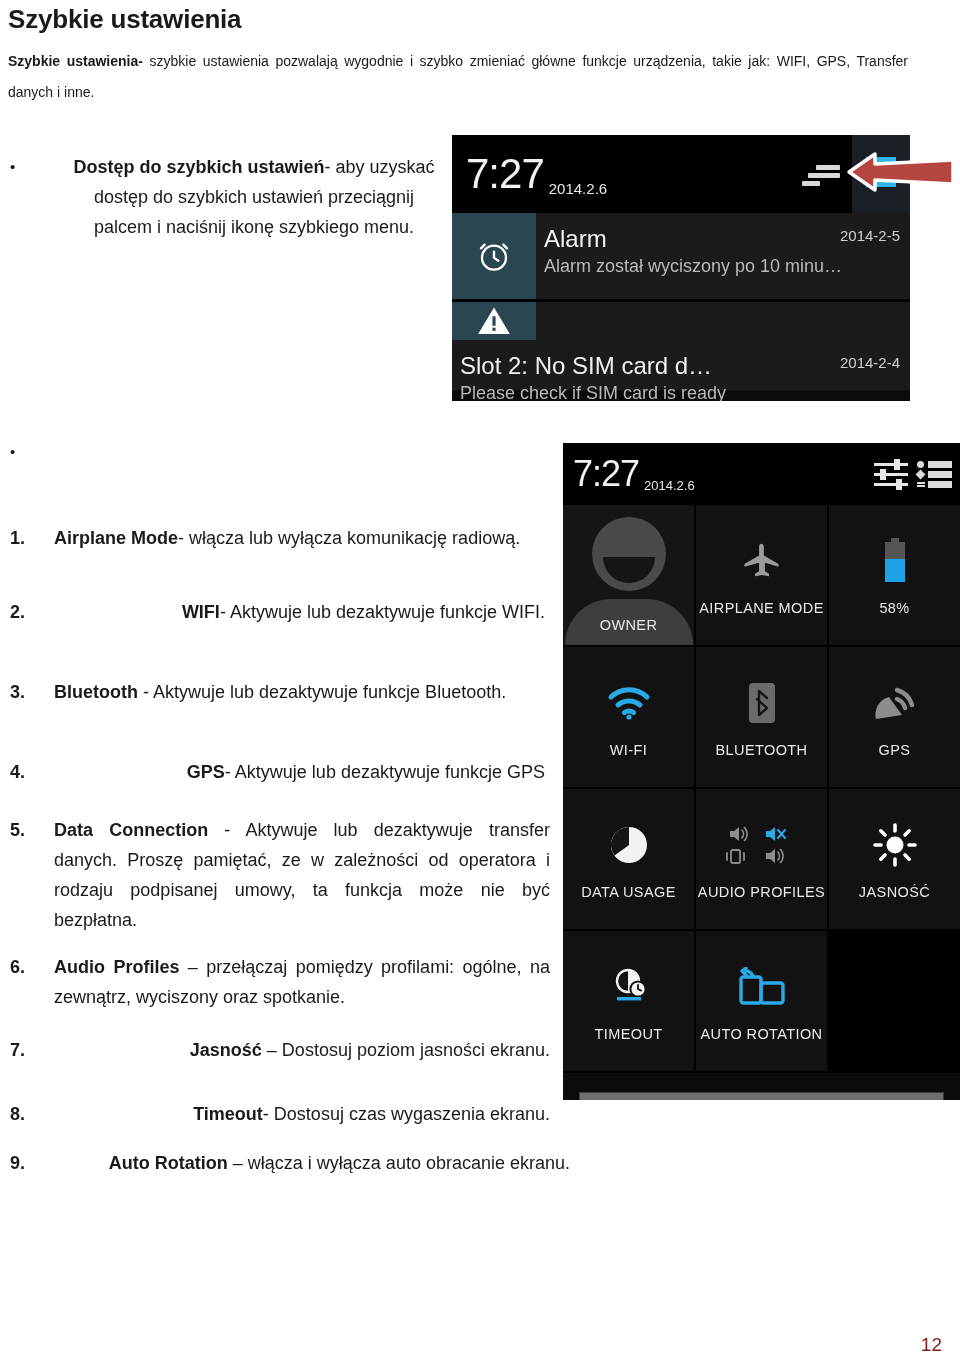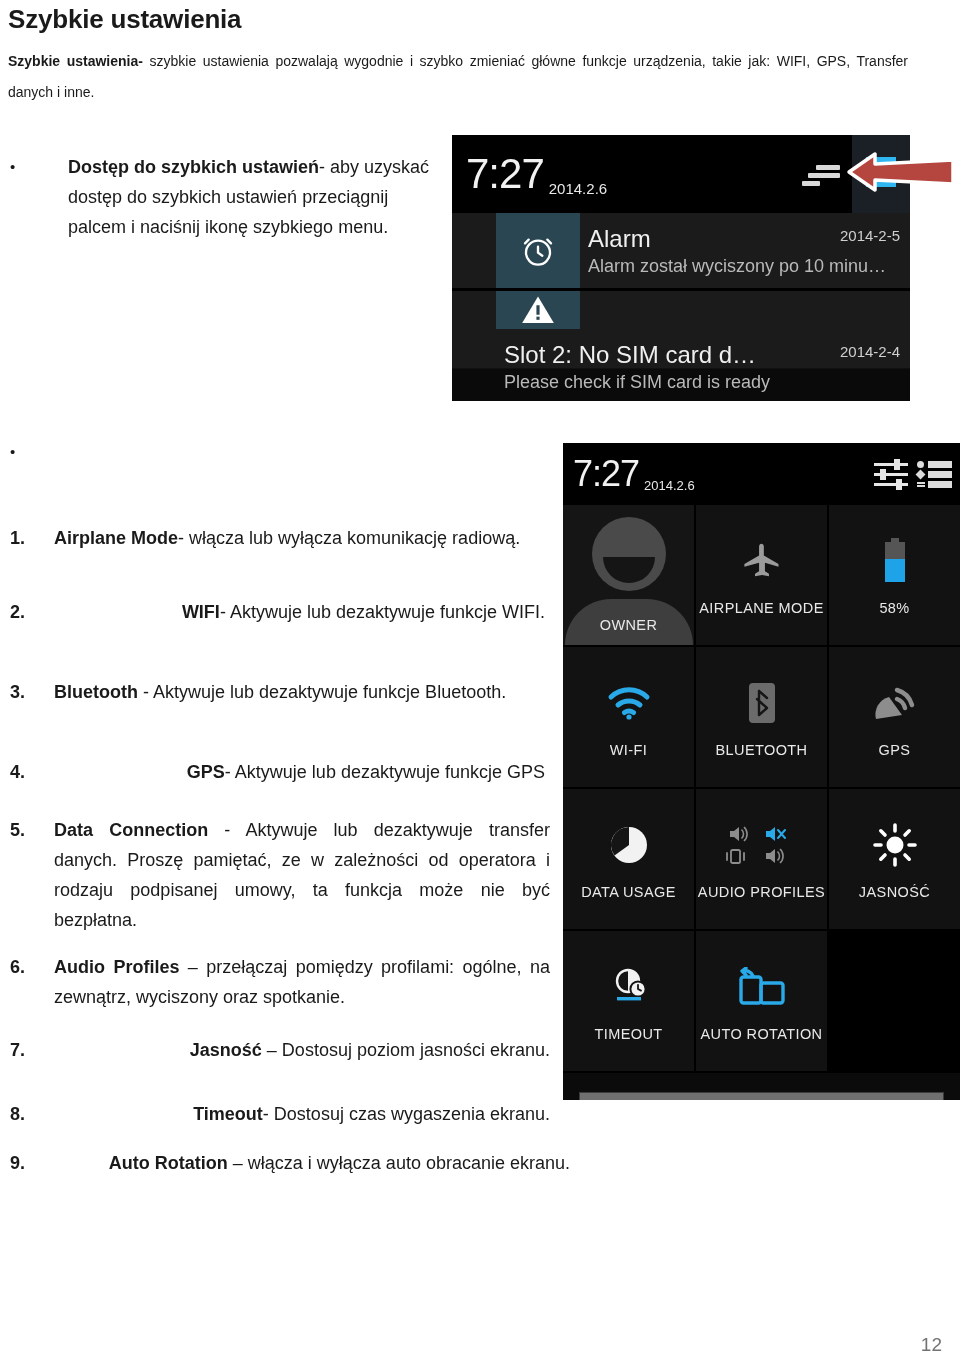--- a/index.html
+++ b/index.html
@@ -47,21 +47,21 @@
     line-height: 30px;
   }
   .bullet-block .btext {
     display: block;
     margin-left: 58px;
     text-align: justify;
   }
   .bullet-block .btext b { font-weight: bold; }
 
   .bullet-1 { left: 10px; top: 152px; width: 430px; }
-  .bullet-1 .btext { text-align: left; }
+  .bullet-1 .btext { text-align: center; }
   .bullet-2 { left: 10px; top: 437px; width: 540px; }
 
   .num-item {
     position: absolute;
     font-size: 18px;
     line-height: 30px;
     text-align: justify;
   }
   .num-item .num {
     position: absolute;
@@ -80,21 +80,21 @@
   .item-5 { left: 10px; top: 815px; width: 540px; }
   .item-6 { left: 10px; top: 952px; width: 540px; }
   .item-7 { left: 10px; top: 1035px; width: 540px; }
   .item-8 { left: 10px; top: 1099px; width: 540px; }
   .item-9 { left: 10px; top: 1148px; width: 560px; }
 
   .page-number {
     position: absolute;
     right: 18px; bottom: 14px;
     font-size: 19px;
-    color: #737373;
+    color: #7f1d1d;
   }
 
   
   .shot1 {
     position: absolute;
     left: 452px; top: 135px;
     width: 458px; height: 266px;
     background: #0a0a0a;
     overflow: hidden;
     font-family: "Liberation Sans", sans-serif;
@@ -142,22 +142,21 @@
   }
   .qs-badge .sq::before {
     content:""; position:absolute; left:6px; top:6px; width:18px; height:18px;
     background:#1b2026;
   }
 
   .notif-row {
     display: flex;
     background: #1b1b1b;
     border-bottom: 3px solid #000;
-    height: 78px;
-    padding-left: 44px;
+    height: 89px;
   }
   .notif-row:last-child { border-bottom: 1px solid #111; flex-direction: column; }
   .notif-icon {
     width: 84px;
     background: #2b4653;
     display: flex; align-items: center; justify-content: center;
     color: #ffffff;
   }
   .notif-body {
     flex: 1;

